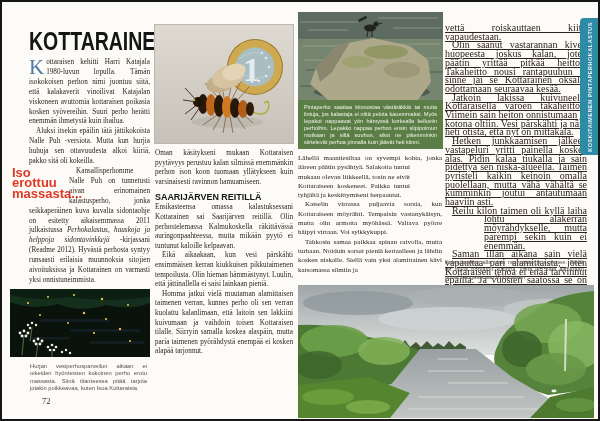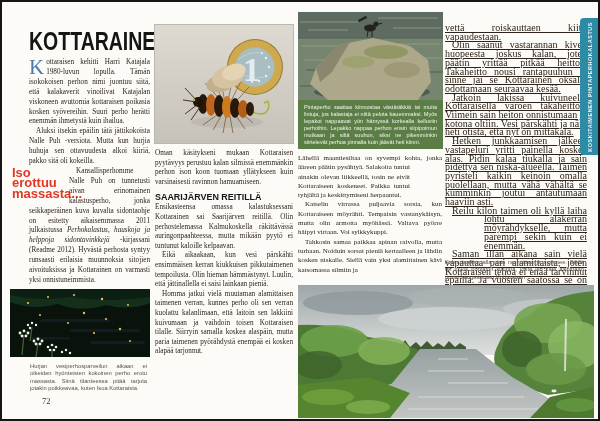--- a/index.html
+++ b/index.html
@@ -233,21 +233,21 @@
           <path d="M80.5,12 L84,11.3" stroke="#23231e" stroke-width="1"></path>
           <rect x="60" y="8" width="9" height="2.4" transform="rotate(-28 60 8)"></rect>
           <path d="M70,19 L69,25 M74,19 L74,25" stroke="#23231e" stroke-width="1"></path>
         </g>
       </svg>
     </div>
     <div class="bird-caption">Pintaperho saattaa kiinnostaa västäräkkiä tai muita lintuja, jos kalastaja ei niitä pelota kauemmaksi. Myös lepakot nappaavat yön hämyssä korkealla kelluviin perhoihin. Lepakko nappaa perhon ensin siipipoimun mutkaan ja siltä suuhun, siksi ne pikemminkin siirtelevät perhoa pinnalla kuin jäävät heti kiinni.</div>
   </div>
 
   <div class="abs bodycol c-r1" style="left:296px;top:152px;width:144px;">
-    <p class="nf"><span>Lähellä maantiesiltaa on syvempi kohta, jonka ääreen päätin pysähtyä. Salakoita </span><span class="spacer-r"></span><span>tuntui ainakin olevan liikkeellä, tosin ne eivät Kottaraiseen koskeneet. Paikka tuntui tyhjältä ja keskittymiseni herpaantui.</span></p>
+    <p class="nf"><span>Lähellä maantiesiltaa on syvempi kohta, jonka ääreen päätin pysähtyä. Salakoita </span><span class="spacer-r"></span><span>tuntui mukaan olevan liikkeellä, tosin ne eivät Kottaraiseen koskeneet. Paikka tuntui tyhjältä ja keskittymiseni herpaantui.</span></p>
     <p>Katselin virrassa puljaavia sorsia, kun Kottaraiseen möyrähti. Tempaisin vastanykäisyn, mutta olin armotta myöhässä. Valtava pyörre häipyi virtaan. Voi sylkkykuppi.</p>
     <p>Tahkosin samaa paikkaa apinan raivolla, mutta turhaan. Noiduin sorsat pieniä kertaalleen ja lähdin kosken niskalle. Siellä vain yksi alamittainen kävi katsomassa silmiin ja</p>
   </div>
 
 
   <div class="abs bodycol c-r2" style="left:443px;top:22px;width:142px;">
     <p class="nf">vettä roiskauttaen kiitti vapaudestaan.</p>
     <p>Olin saanut vastarannan kiven huopeesta joskus kalan, joten päätin yrittää pitkää heittoa. Takaheitto nousi rantapuuhun ja sinne jäi se Kottarainen oksalle odottamaan seuraavaa kesää.</p>
     <p>Jatkoin lakissa kuivuneella Kottaraisella varoen takaheittoa. Viimein sain heiton onnistumaan ja kotona oltiin. Vesi pärskähti ja näin heti otista, että nyt on mittakala.</p>
     <p>Hetken junkkaamisen jälkeen vastapeluri yritti painella koskea alas. Pidin kalaa tiukalla ja sain pidettyä sen niska-alueella. Taimen pyristeli kaikin keinoin omalla puolellaan, mutta vähä vähältä se kumminkin joutui antautumaan haaviin asti.</p>

